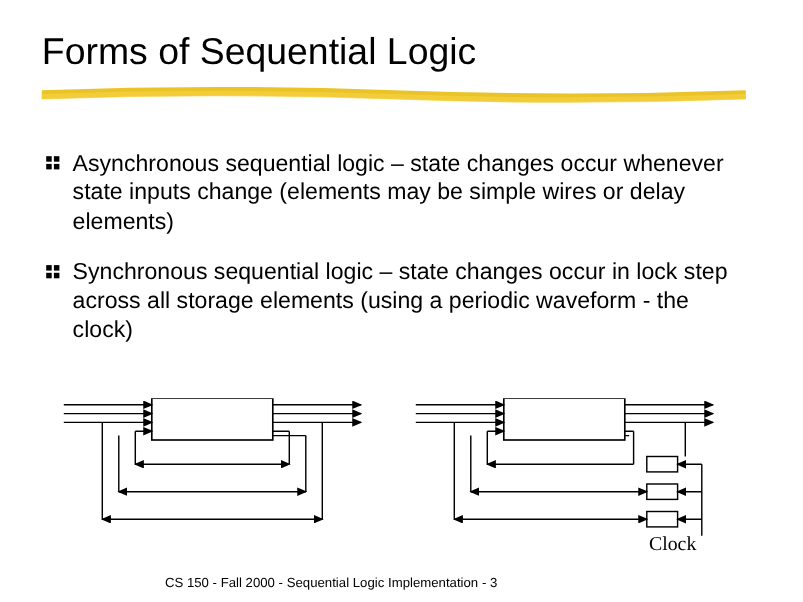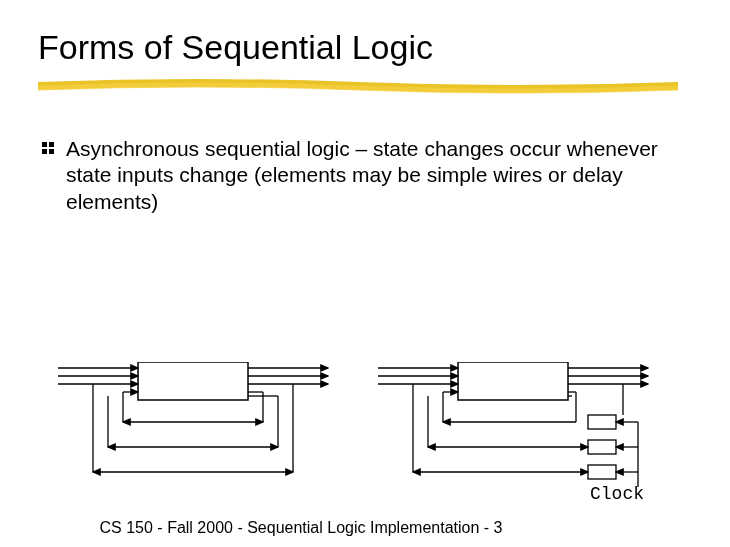--- a/index.html
+++ b/index.html
@@ -53,30 +53,30 @@
     height: 130px;
     display: flex;
     justify-content: space-between;
   }
   .diagram { position: relative; }
   .clock-label {
     position: absolute;
     top: 484px;
     left: 590px;
     font-size: 18px;
-    font-family: Liberation Mono, monospace;
+    font-family: Liberation Serif, serif;
   }
   .footer {
     position: absolute;
     bottom: 10px;
     left: 0;
     width: 602px;
     text-align: center;
     font-family: Arial, sans-serif;
-    font-size: 16px;
+    font-size: 12px;
     color: #000;
   }
 </style>
 </head>
 <body>
 
 <h1 class="title">Forms of Sequential Logic</h1>
 
 <svg class="underline" viewBox="0 0 640 18" preserveAspectRatio="none">
   <path d="M 0 8 Q 160 2 320 8 T 640 8" stroke="#e6b800" stroke-width="8" fill="none" stroke-linecap="round" opacity="0.85"></path>
@@ -85,20 +85,29 @@
 
 <div class="bullets">
   <div class="bullet">
     <svg class="bullet-icon" width="16" height="16" viewBox="0 0 16 16">
       <rect x="2" y="2" width="5" height="5" fill="#000"></rect>
       <rect x="9" y="2" width="5" height="5" fill="#000"></rect>
       <rect x="2" y="9" width="5" height="5" fill="#000"></rect>
       <rect x="9" y="9" width="5" height="5" fill="#000"></rect>
     </svg>
     <span class="bullet-text">Asynchronous sequential logic – state changes occur whenever state inputs change (elements may be simple wires or delay elements)</span>
+  </div>
+  <div class="bullet">
+    <svg class="bullet-icon" width="16" height="16" viewBox="0 0 16 16">
+      <rect x="2" y="2" width="5" height="5" fill="#000"></rect>
+      <rect x="9" y="2" width="5" height="5" fill="#000"></rect>
+      <rect x="2" y="9" width="5" height="5" fill="#000"></rect>
+      <rect x="9" y="9" width="5" height="5" fill="#000"></rect>
+    </svg>
+    <span class="bullet-text">Synchronous sequential logic – state changes occur in lock step across all storage elements (using a periodic waveform - the clock)</span>
   </div>
 </div>
 
 <div class="diagrams">
 
   <svg class="diagram" width="300" height="130" viewBox="0 0 300 130">
     <defs>
       <marker id="ah1" markerWidth="7" markerHeight="7" refX="6" refY="3" orient="auto">
         <path d="M0,0 L7,3 L0,6 Z" fill="#000"></path>
       </marker>

